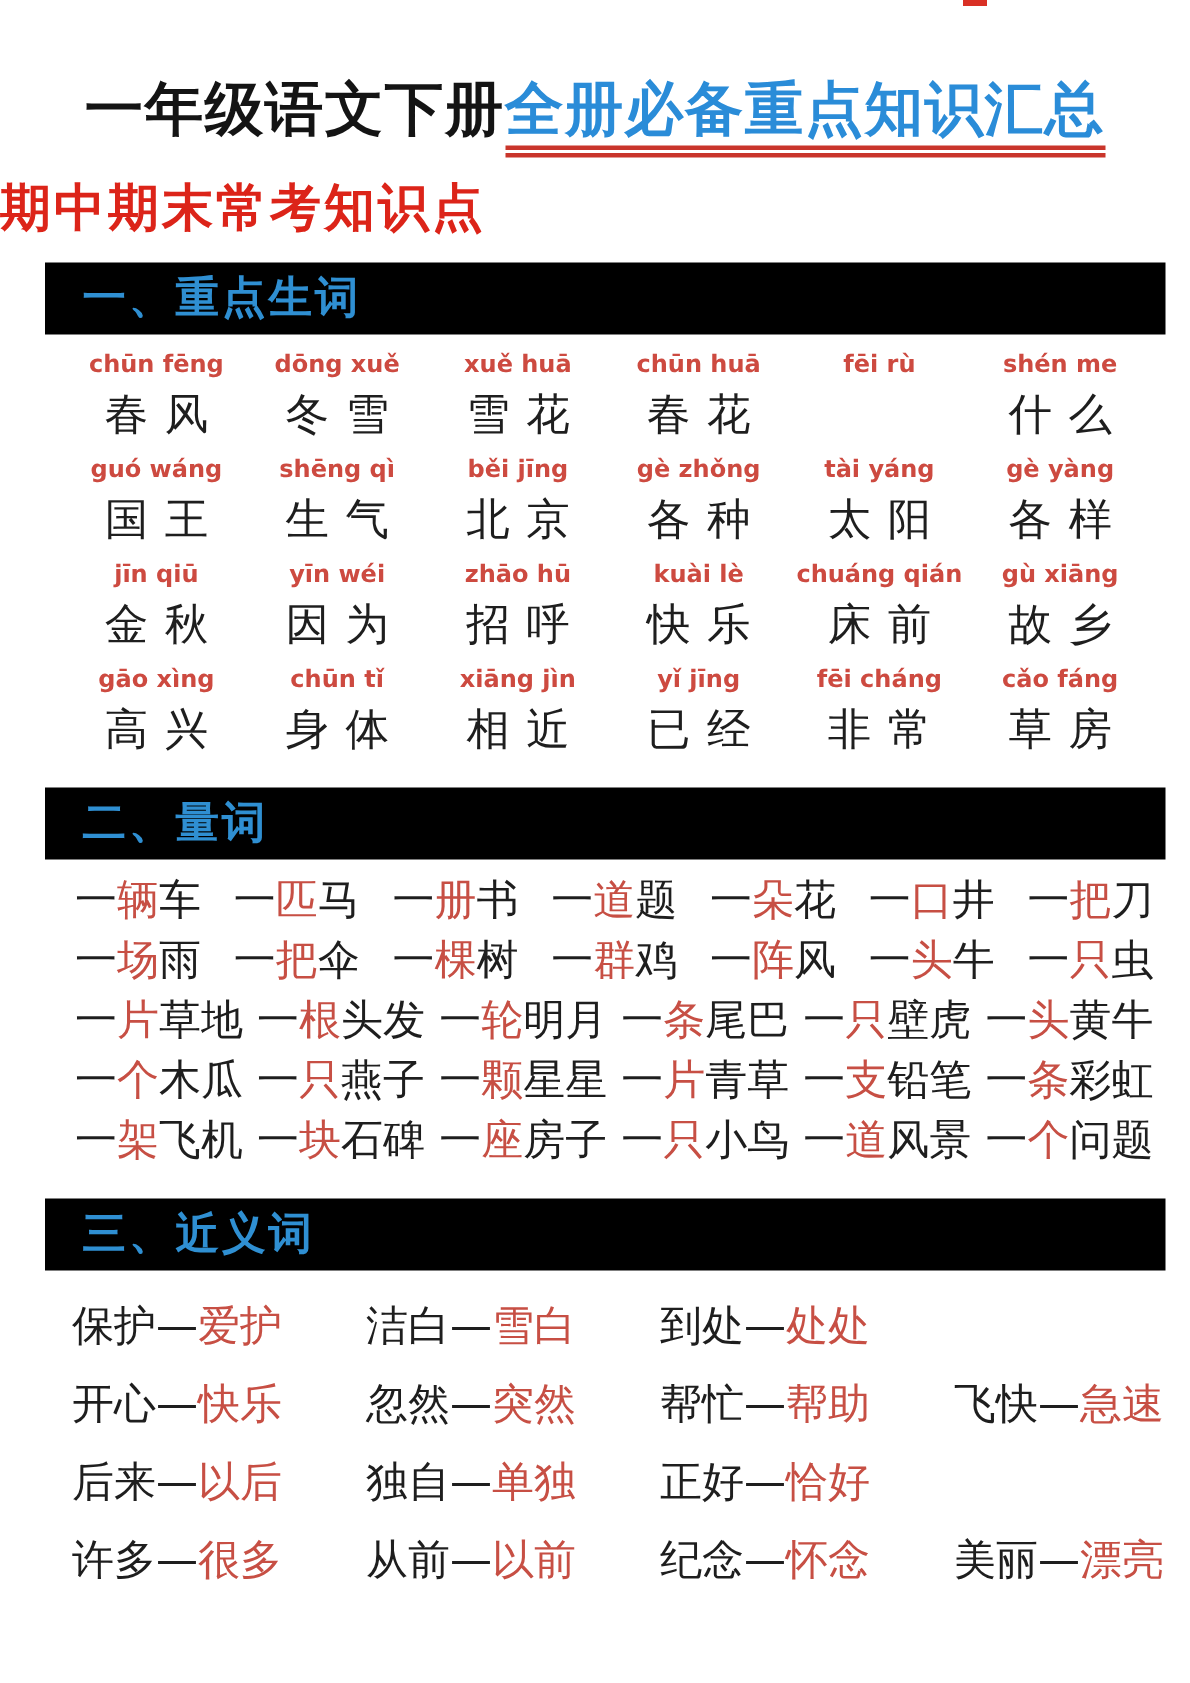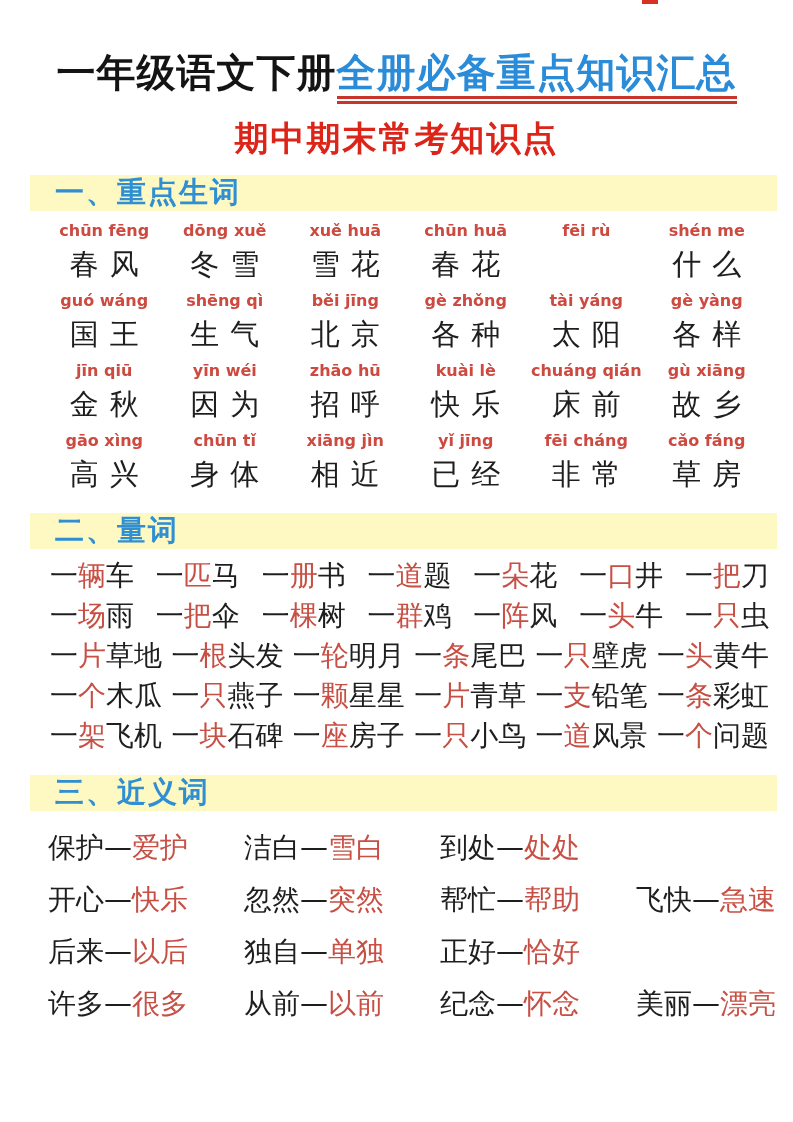--- a/index.html
+++ b/index.html
@@ -6,23 +6,23 @@
   body{
     width:793px;height:1122px;
     background:#ffffff;
     font-family:"DejaVu Sans","Liberation Sans",sans-serif;
     position:relative;overflow:hidden;
   }
   .top-dash{position:absolute;left:642px;top:0;width:16px;height:4px;background:#d93025;}
   .title{ text-align:center;padding-top:46px;font-size:39px;font-weight:bold;letter-spacing:1px;white-space:nowrap;}
   .title-black{color:#141414;}
   .title-blue{color:#2a8cd8;border-bottom:8px double #c9352b;padding-bottom:1px;}
-  .subtitle{text-align:center;color:#dc2419;font-size:34px;font-weight:bold;margin-top:16px;letter-spacing:2px;}
+  .subtitle{color:#dc2419;font-size:34px;font-weight:bold;margin-top:16px;letter-spacing:2px;}
   .section-bar{
-    margin:0 16px 0 30px;background:#fef9c3;height:36px;
+    margin:0 16px 0 30px;background:#000000;height:48px;
     display:flex;align-items:center;padding-left:25px;
     color:#2f8fd2;font-size:29px;font-weight:bold;letter-spacing:2px;
   }
   .bar1{margin-top:13px;}
   
   .vocab{padding:4px 26px 6px 44px;}
   .vrow{display:grid;grid-template-columns:repeat(6,1fr);}
   .vcell{text-align:center;padding-top:6px;}
   .vpinyin{color:#cd4a40;font-size:16px;font-weight:bold;display:block;white-space:nowrap;}
   .vword{color:#1e1e1e;font-size:29px;letter-spacing:11px;text-indent:11px;display:block;margin-top:5px;white-space:nowrap;}

